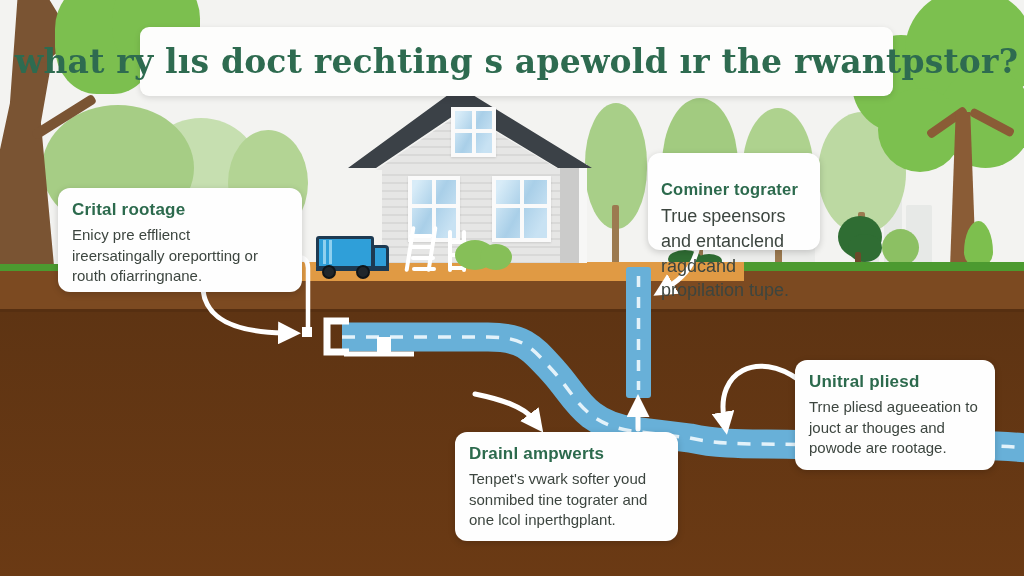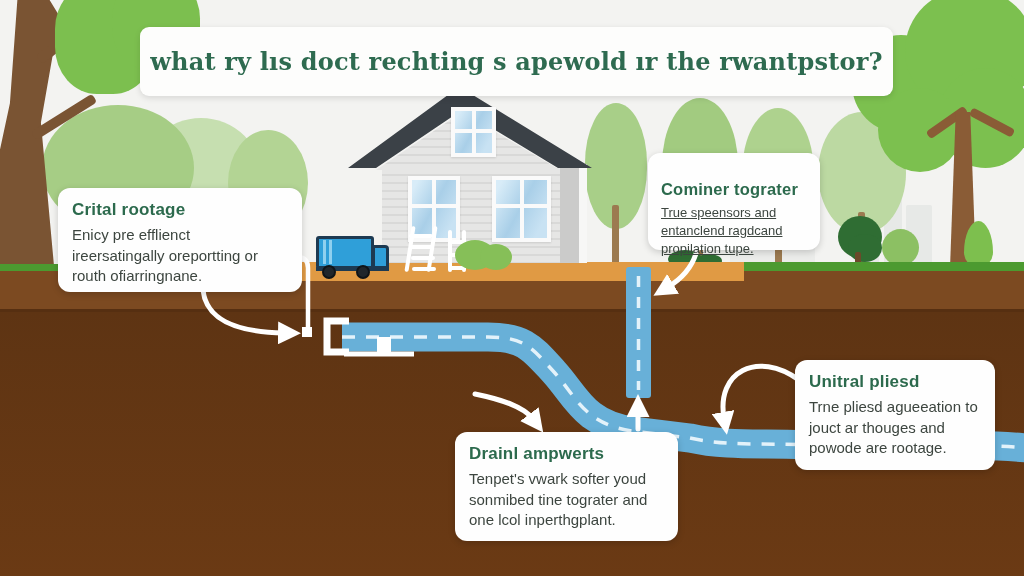--- a/index.html
+++ b/index.html
@@ -12,21 +12,21 @@
 
   
   .callout{position:absolute;background:#fefefe;border-radius:12px;
            box-shadow:0 2px 7px rgba(0,0,0,.18);padding:12px 14px;box-sizing:border-box;z-index:40;}
   .callout h3{margin:0 0 5px 0;font-size:17px;font-weight:700;color:#2c6a4d;letter-spacing:.2px;}
   .callout p{margin:0;font-size:15px;line-height:1.38;color:#3c453f;}
 
   .titlebox{position:absolute;left:140px;top:27px;width:753px;height:69px;background:#fdfdfc;
             border-radius:9px;box-shadow:0 2px 6px rgba(0,0,0,.12);display:flex;
             align-items:center;justify-content:center;z-index:42;}
-  .titlebox h1{margin:0;font-family:"DejaVu Serif",serif;font-weight:700;font-size:24px;
+  .titlebox h1{margin:0;font-family:"DejaVu Serif",serif;font-weight:700;font-size:33px;
                color:#2e6b50;white-space:nowrap;letter-spacing:.2px;}
 
   
   .win{position:absolute;background:linear-gradient(118deg,#d8ecf8 8%,#a9cfe8 48%,#c8e2f3 85%);
        border:4px solid #fafafa;box-shadow:0 1px 2px rgba(0,0,0,.12);}
   .win::before{content:"";position:absolute;left:50%;top:0;bottom:0;width:4px;margin-left:-2px;background:#fafafa;}
   .win::after{content:"";position:absolute;top:42%;left:0;right:0;height:4px;background:#fafafa;}
 
   .ladder-rail{position:absolute;width:4px;background:#ffffff;border-radius:2px;}
   .ladder-rung{position:absolute;height:4px;background:#ffffff;border-radius:2px;}
@@ -164,21 +164,21 @@
     <h1>what ry lıs doct rechting s apewold ır the rwantpstor?</h1>
   </div>
 
   <div class="callout" style="left:58px;top:188px;width:244px;height:104px;">
     <h3>Crital rootage</h3>
     <p style="width:210px;">Enicy pre efflienct ireersatingally oreportting or routh ofiarringnane.</p>
   </div>
 
   <div class="callout" style="left:648px;top:153px;width:172px;height:97px;padding:27px 13px;">
     <h3 style="font-size:16.5px;">Cominer tograter</h3>
-    <p style="width:150px;font-size:13px;text-decoration:underline;">True speensors and entanclend ragdcand propilation tupe.</p>
+    <p style="width:150px;font-size:18px;">True speensors and entanclend ragdcand propilation tupe.</p>
   </div>
 
   <div class="callout" style="left:795px;top:360px;width:200px;height:110px;">
     <h3>Unitral pliesd</h3>
     <p style="width:175px;">Trne pliesd agueeation to jouct ar thouges and powode are rootage.</p>
   </div>
 
   <div class="callout" style="left:455px;top:432px;width:223px;height:109px;">
     <h3>Drainl ampwerts</h3>
     <p style="width:198px;">Tenpet's vwark softer youd sonmibed tine tograter and one lcol inperthgplant.</p>

